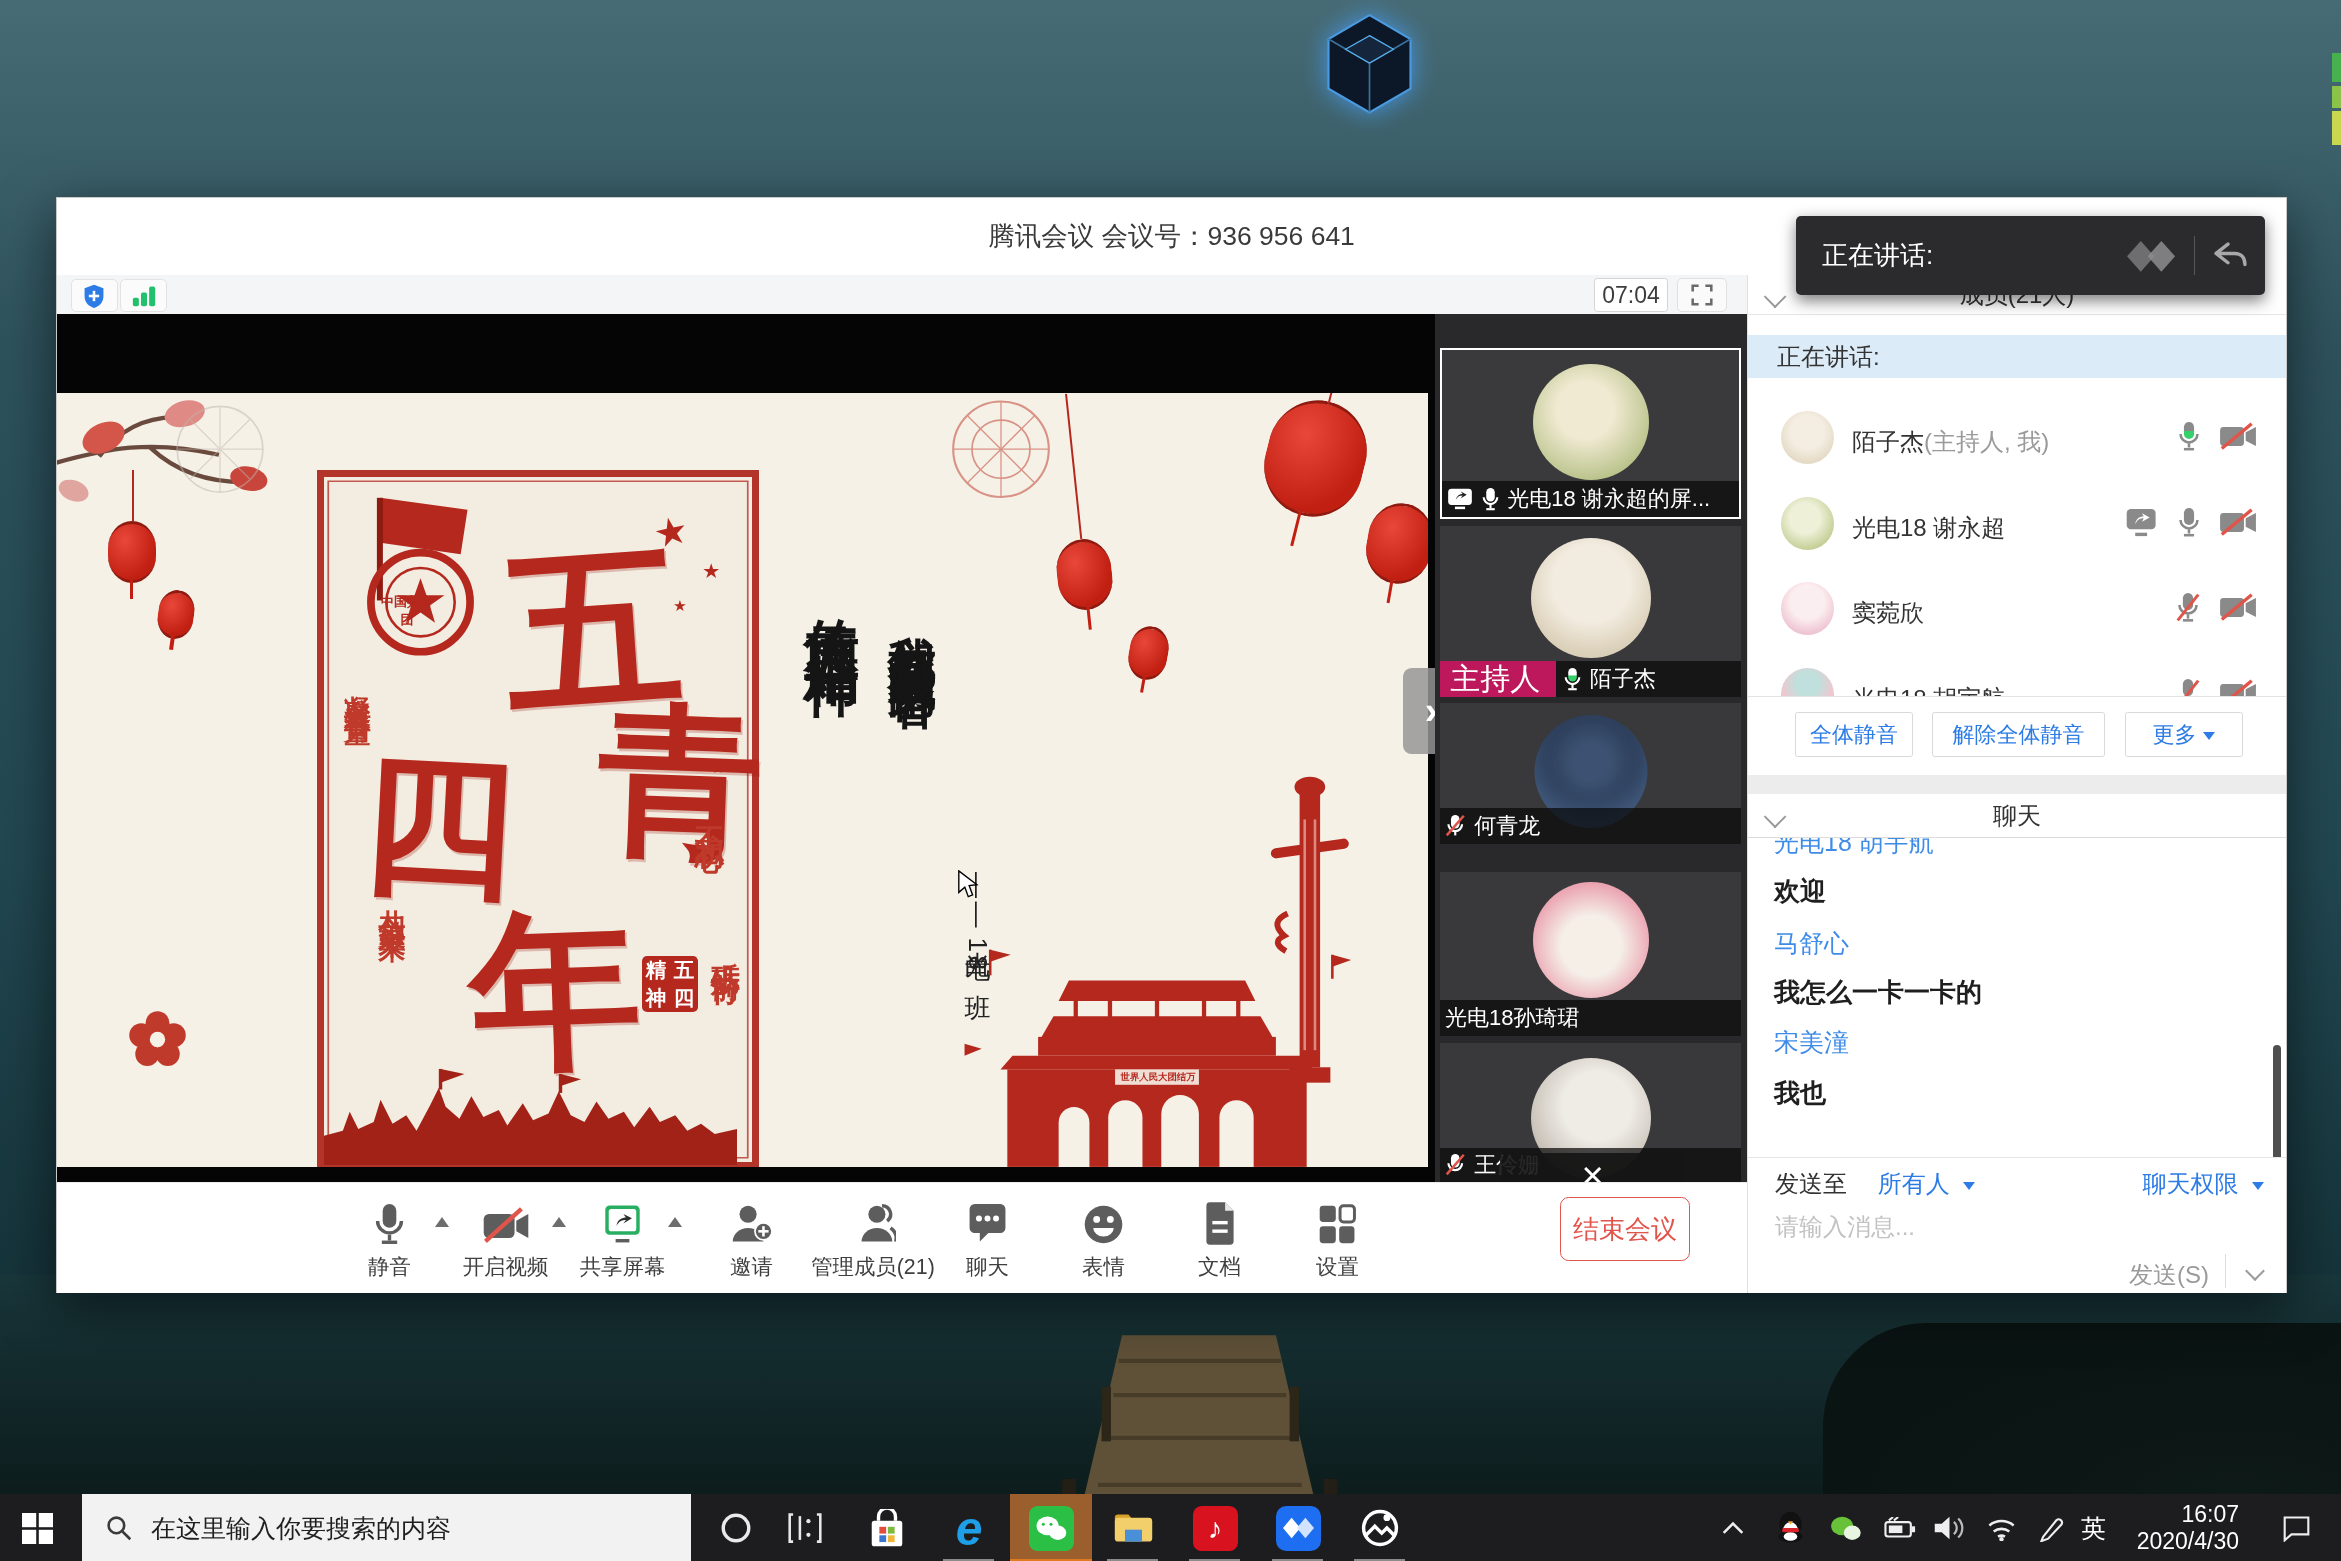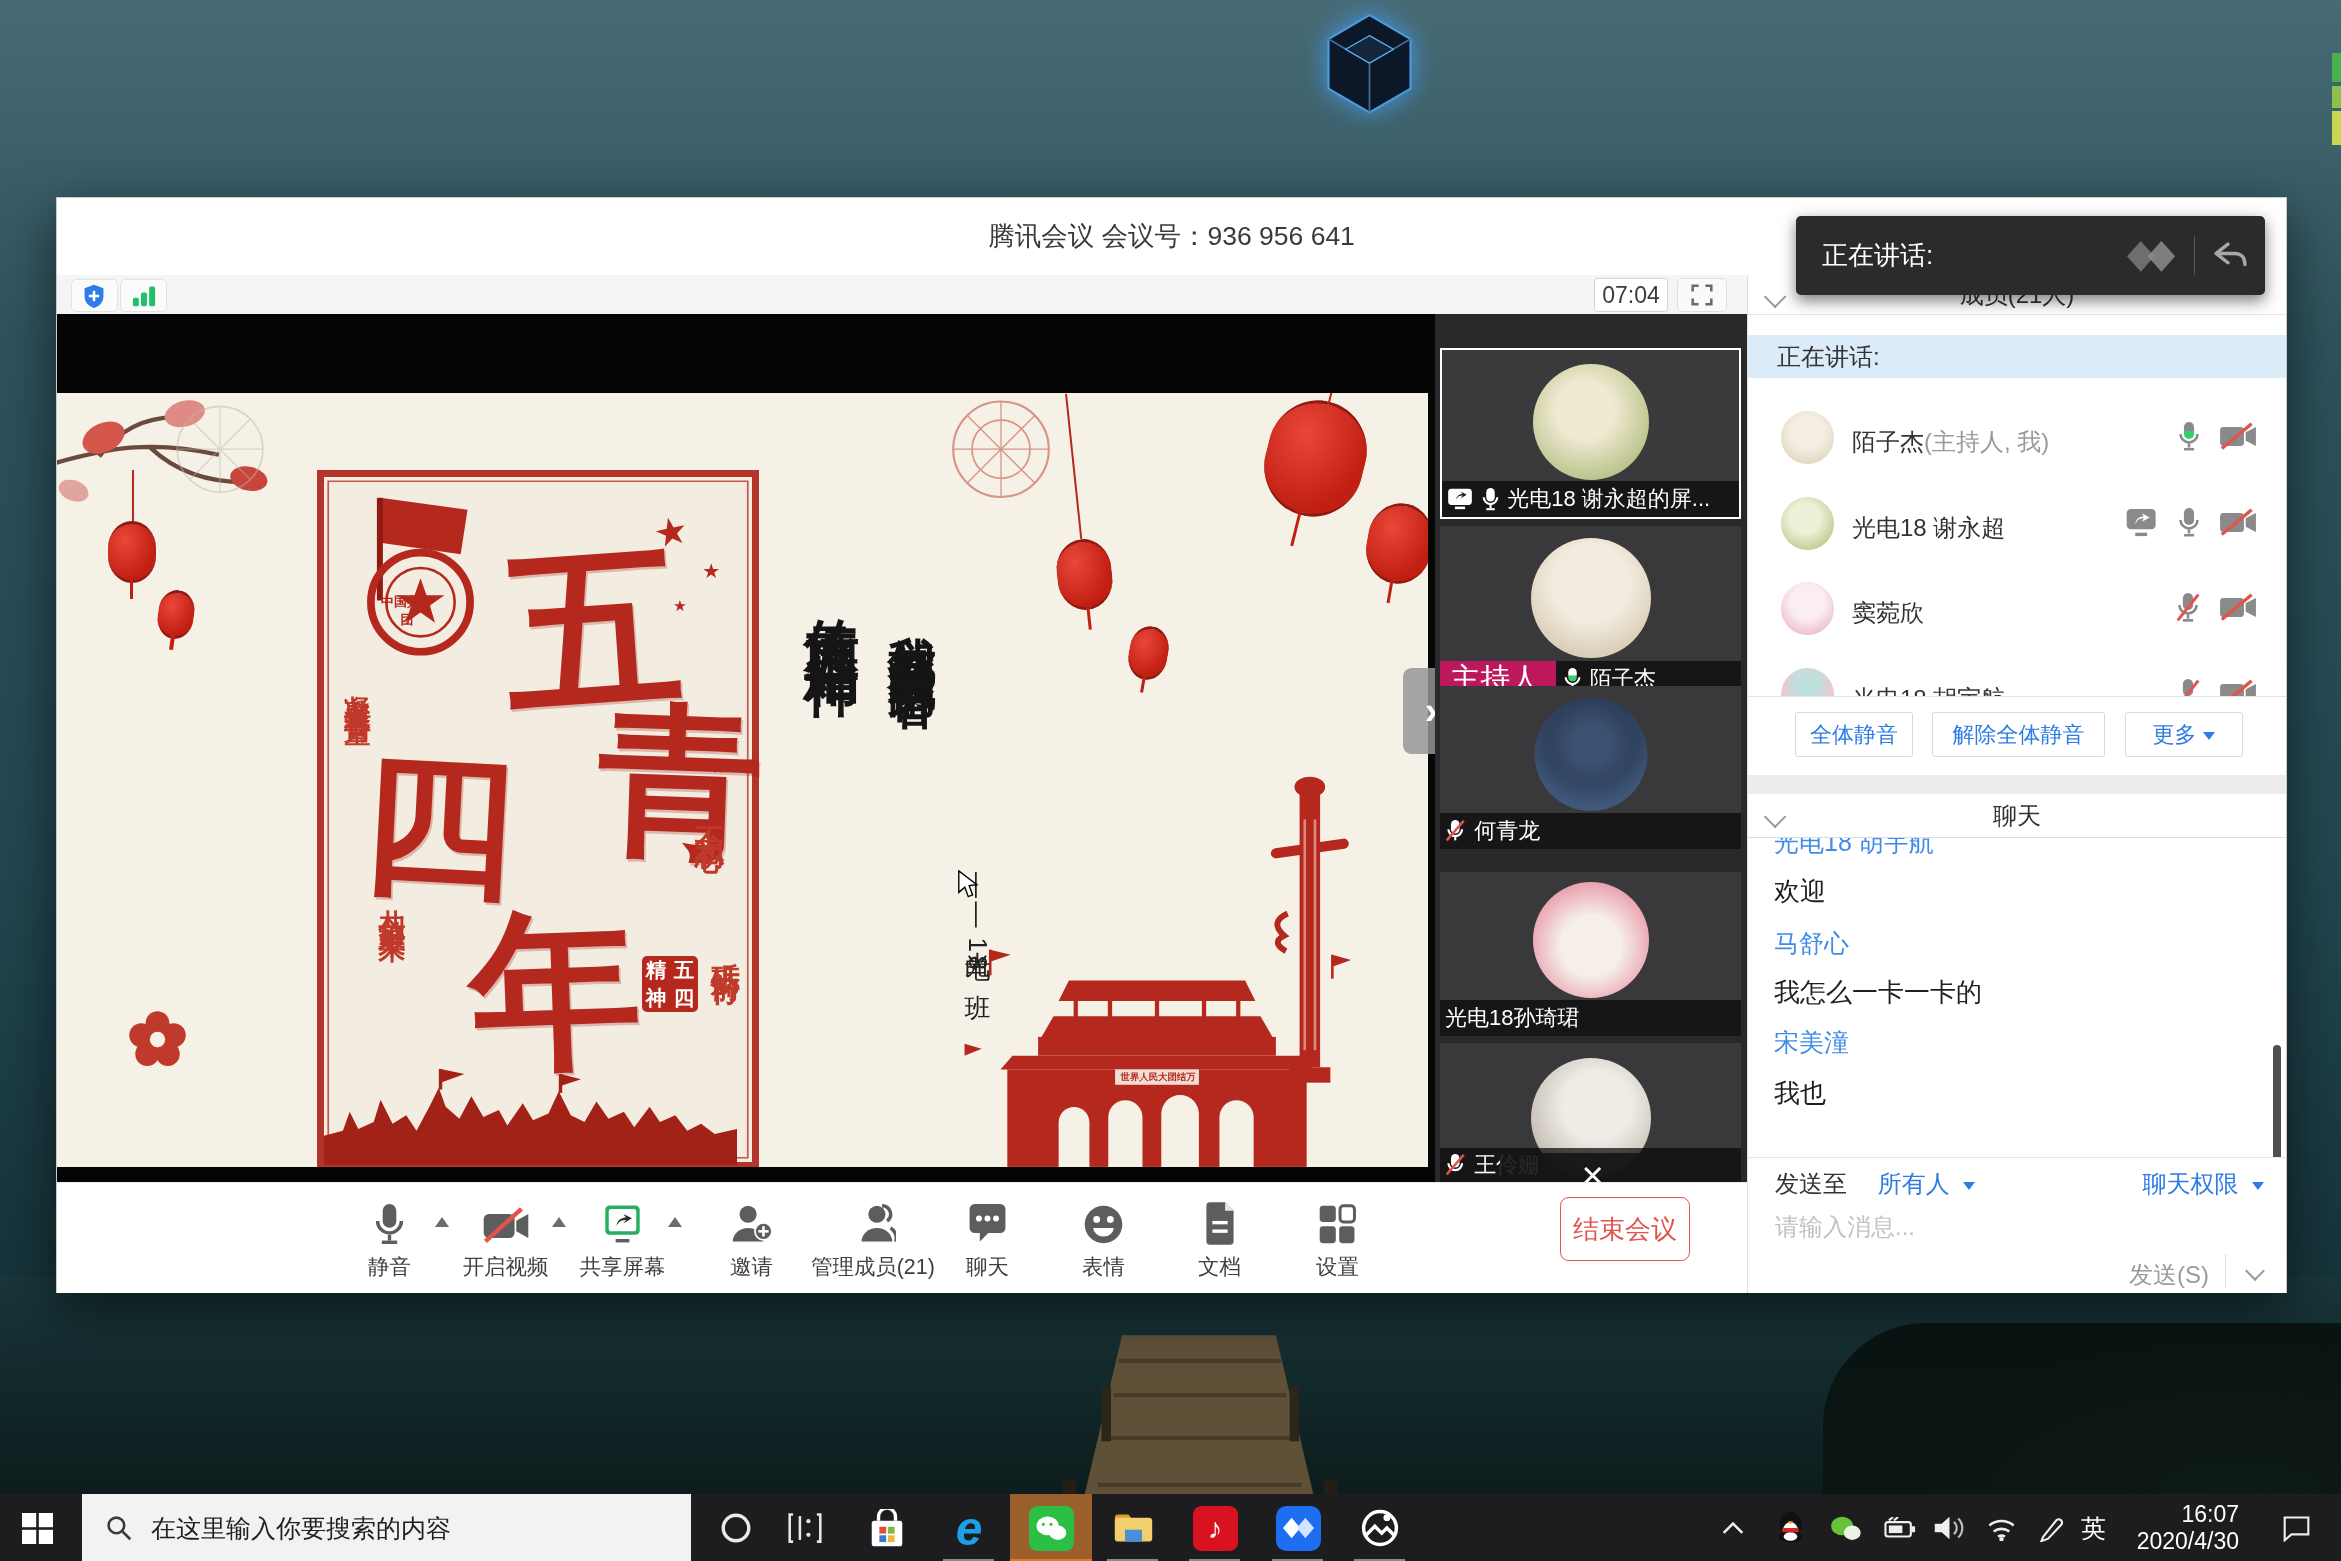--- a/index.html
+++ b/index.html
@@ -76,21 +76,21 @@
   .mname{position:absolute;left:104px;top:31px;font-size:24px;color:#333;white-space:nowrap;}
   .msuffix{color:#9a9a9a;}
   .micons{position:absolute;right:29px;top:26px;display:flex;gap:19px;align-items:center;}
   .pbtn{position:absolute;top:437px;height:43px;border:0.9px solid #d9d9d9;background:#fff;border-radius:2.6px;
     color:#2d7ce5;font-size:22px;text-align:center;line-height:43px;}
   .band{position:absolute;left:0;top:500px;width:100%;height:19px;background:#ececec;}
   .chat-header{position:absolute;left:0;top:519px;width:100%;height:43px;background:#fff;border-bottom:1.7px solid #dcdcdc;
     text-align:center;line-height:43px;font-size:24px;color:#333;}
   .chat-body{position:absolute;left:0;top:563px;width:100%;height:318px;overflow:hidden;}
   .sender{position:absolute;left:26px;font-size:25px;color:#3f8ce8;}
-  .msg{position:absolute;left:26px;font-size:26px;color:#1f1f1f;}
+  .msg{position:absolute;left:26px;font-size:26px;color:#1f1f1f;font-weight:bold;}
   .pscroll{position:absolute;right:5.1px;top:770px;width:7.7px;height:210px;background:#4f4f4f;border-radius:4.3px;}
   .pfoot{position:absolute;left:0;top:882px;width:100%;height:135px;border-top:0.9px solid #e5e5e5;background:#fff;}
   .bluev{display:inline-block;width:0;height:0;border-left:6.8px solid transparent;border-right:6.8px solid transparent;
     border-top:8.6px solid #2d7ce5;margin-left:6.8px;vertical-align:middle;}
   
   .popup{left:1796px;top:216px;width:469px;height:79px;background:#2b2b2d;border-radius:5.1px;z-index:60;
     box-shadow:0 5.1px 15.4px rgba(0,0,0,.5);display:flex;align-items:center;}
   
   .taskbar{left:0;top:1494px;width:2342px;height:68px;background:#1d1d1f;z-index:70;}
   .searchbox{position:absolute;left:82px;top:0;width:609px;height:68px;background:#f2f2f2;display:flex;align-items:center;}
@@ -362,21 +362,21 @@
               </defs>
             <rect x="5" y="1" width="10" height="16" rx="5" fill="url(#gmic)"></rect>
             <path d="M2 12 a8 8 0 0 0 16 0" fill="none" stroke="#fff" stroke-width="2.5"></path>
             <line x1="10" y1="21" x2="10" y2="25" stroke="#fff" stroke-width="2.5"></line>
             <line x1="5" y1="26" x2="15" y2="26" stroke="#fff" stroke-width="2.5"></line>
           </svg>
           <span>陌子杰</span>
         </div>
       </div>
 
-      <div class="tile" style="top:372px;height:163px;">
+      <div class="tile" style="top:389px;height:141px;">
         <div class="ava" style="top:12px;width:113px;height:113px;background:radial-gradient(circle at 50% 42%,#3d5272 20%,#24344e 70%,#16223a);box-shadow:inset 0 -15.4px 20.5px rgba(130,170,220,.35);"></div>
         <div class="tlabel">
           <svg width="20.5" height="24" viewBox="0 0 24 28">
             <rect x="7" y="1" width="10" height="16" rx="5" fill="#fff"></rect>
             <path d="M4 12 a8 8 0 0 0 16 0" fill="none" stroke="#fff" stroke-width="2.5"></path>
             <line x1="12" y1="21" x2="12" y2="25" stroke="#fff" stroke-width="2.5"></line>
             <line x1="2" y1="25" x2="22" y2="2" stroke="#e0544a" stroke-width="3"></line>
           </svg>
           <span>何青龙</span>
         </div>

